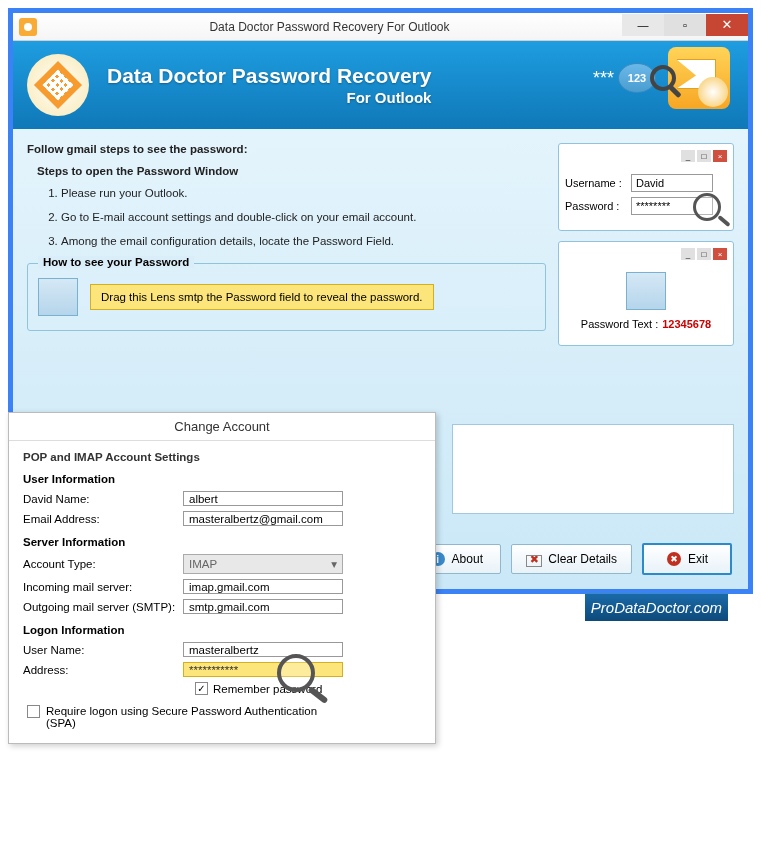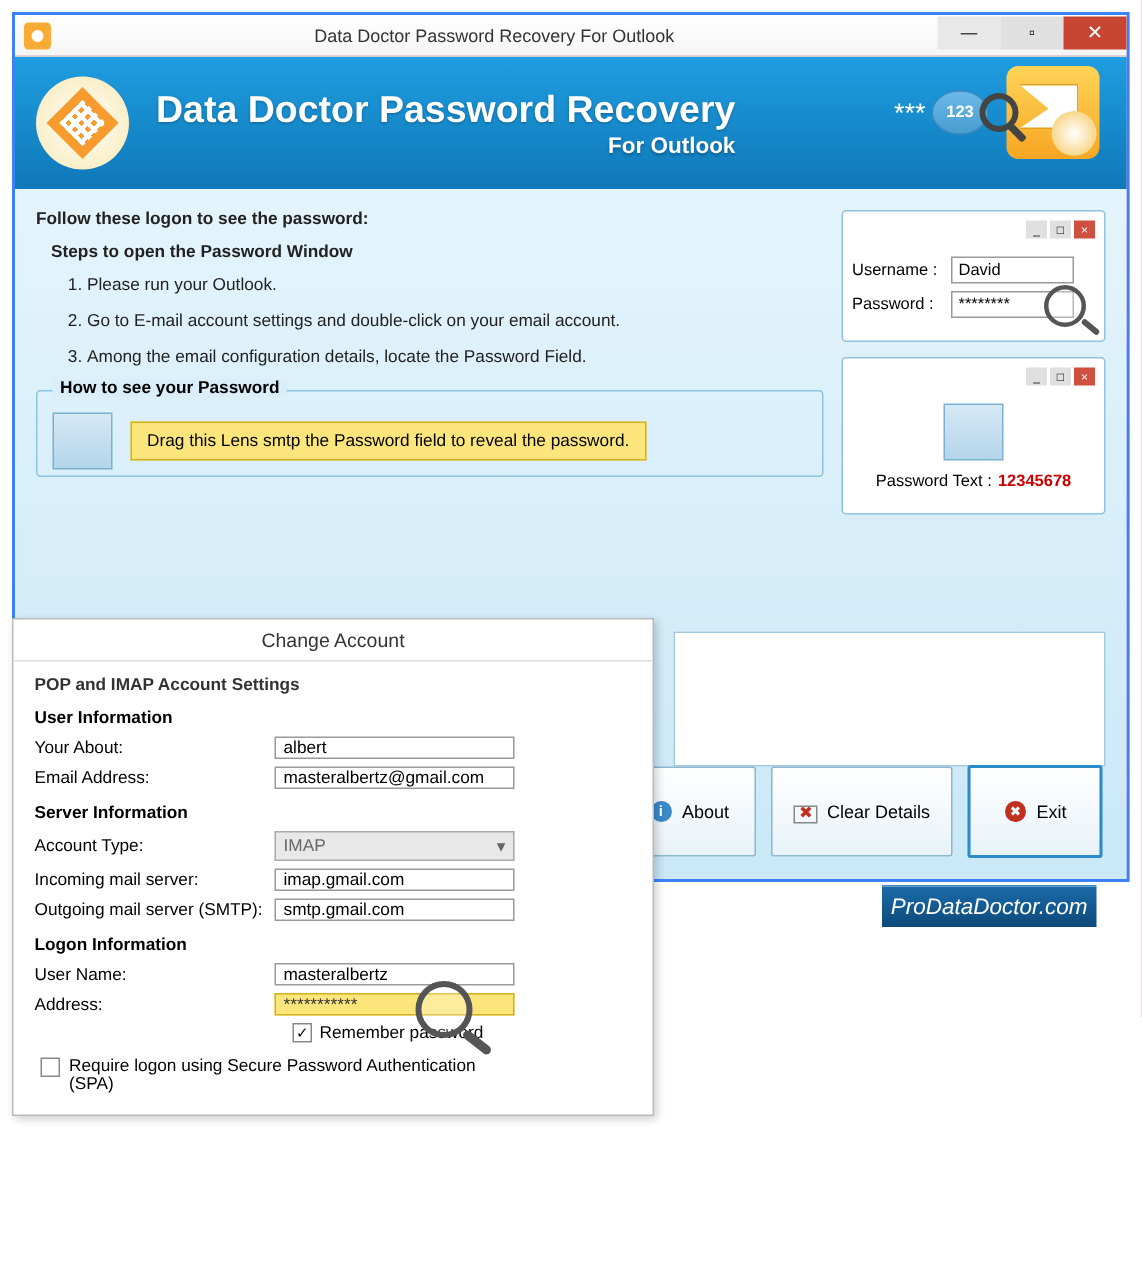--- a/index.html
+++ b/index.html
@@ -1,55 +1,55 @@
 <!DOCTYPE html>
 <html><head>
 <meta charset="utf-8">
 <style>
 * { box-sizing: border-box; margin: 0; padding: 0; font-family: "Segoe UI", Tahoma, sans-serif; }
 body { background: #fff; width: 761px; height: 850px; position: relative; overflow: hidden; }
 
-.window { position: absolute; left: 8px; top: 8px; width: 745px; border: 2px solid #3b82f6; background: #f9a8d4; }
+.window { position: absolute; left: 8px; top: 8px; width: 745px; border: 5px solid #3b82f6; background: #8b5cf6; }
 .titlebar { height: 28px; background: linear-gradient(#fff, #f5f5f5); display: flex; align-items: center; border-bottom: 1px solid #d0d0d0; }
 .title-icon { width: 18px; height: 18px; margin-left: 6px; background: #f8ab35; border-radius: 3px; position: relative; }
 .title-icon::after { content: ''; position: absolute; width: 8px; height: 8px; background: #fff; border-radius: 50%; top: 5px; left: 5px; }
 .title-text { flex: 1; text-align: center; font-size: 12px; color: #333; }
 .win-controls { display: flex; }
 .win-btn { width: 42px; height: 22px; display: flex; align-items: center; justify-content: center; font-size: 11px; margin-top: -4px; }
 .win-min { background: #e8e8e8; }
 .win-max { background: #e0e0e0; }
 .win-close { background: #c74633; color: #fff; font-size: 13px; }
 
 .banner { height: 88px; background: linear-gradient(#1e9de0, #0f78b8); display: flex; align-items: center; padding: 0 14px; position: relative; }
 .banner-logo { width: 62px; height: 62px; background: radial-gradient(#fff, #f8e8b0); border-radius: 50%; display: flex; align-items: center; justify-content: center; }
 .banner-logo-inner { width: 34px; height: 34px; background: #f79b2e; transform: rotate(45deg); position: relative; }
 .banner-logo-inner::after { content: ''; position: absolute; inset: 6px; background: repeating-linear-gradient(0deg, #fff 0 3px, transparent 3px 6px), repeating-linear-gradient(90deg, #fff 0 3px, transparent 3px 6px); }
 .banner-text { margin-left: 18px; color: #fff; }
-.banner-title { font-size: 25px; font-weight: bold; text-shadow: 0 1px 2px rgba(0,0,0,0.3); }
+.banner-title { font-size: 21px; font-weight: bold; text-shadow: 0 1px 2px rgba(0,0,0,0.3); }
 .banner-sub { font-size: 15px; font-weight: bold; text-align: right; margin-top: 1px; text-shadow: 0 1px 2px rgba(0,0,0,0.3); }
 .banner-art { position: absolute; right: 18px; top: 6px; display: flex; align-items: center; }
 .art-bubble { width: 38px; height: 30px; background: linear-gradient(#6bb8e8, #4a9dd0); border-radius: 50%; color: #fff; font-size: 11px; font-weight: bold; display: flex; align-items: center; justify-content: center; margin-right: -6px; border: 1px solid #3a8abf; }
 .art-stars { color: #fff; font-size: 18px; margin-right: 4px; }
 .art-mag { width: 26px; height: 26px; border: 4px solid #444; border-radius: 50%; position: relative; margin-right: -8px; z-index: 2; }
 .art-mag::after { content: ''; position: absolute; width: 14px; height: 5px; background: #444; transform: rotate(45deg); bottom: -7px; right: -10px; border-radius: 2px; }
 .art-mail { width: 62px; height: 62px; background: linear-gradient(#ffd458, #f7a623); border-radius: 8px; position: relative; }
 .art-mail::before { content: ''; position: absolute; width: 38px; height: 28px; background: #fff; top: 12px; left: 8px; clip-path: polygon(0 0, 100% 0, 100% 100%, 0 100%, 50% 55%, 0 0, 100% 0, 50% 55%); border: 1px solid #e0a020; }
 .art-mail::after { content: ''; position: absolute; width: 30px; height: 30px; background: radial-gradient(#fff, #f7c65a); border-radius: 50%; bottom: 2px; right: 2px; }
 
 .content { padding: 14px; background: linear-gradient(#e4f4fc, #cae8f7); min-height: 460px; display: flex; gap: 12px; flex-wrap: wrap; position: relative; }
 .left-col { flex: 1; }
 .right-col { width: 176px; display: flex; flex-direction: column; gap: 10px; }
 
 .instructions { font-size: 11.5px; color: #222; }
 .instr-head { font-weight: bold; margin-bottom: 10px; }
 .sub-head { font-weight: bold; margin: 6px 0 10px 10px; }
 .steps { margin-left: 34px; }
 .steps li { margin-bottom: 12px; list-style: decimal; }
 
-.groupbox { border: 1px solid #8fc3e0; border-radius: 3px; padding: 14px 10px 4px; margin-top: 16px; position: relative; }
+.groupbox { border: 1px solid #8fc3e0; border-radius: 3px; padding: 14px 10px 14px; margin-top: 16px; position: relative; }
 .groupbox-title { position: absolute; top: -8px; left: 10px; background: #daeef9; padding: 0 5px; font-size: 11.5px; font-weight: bold; }
 .lens-row { display: flex; align-items: center; gap: 12px; }
 .lens-box { width: 40px; height: 38px; background: linear-gradient(#d5e8f5, #b5d5eb); border: 1px solid #7ab0d0; }
 .lens-instr { background: #fce67b; border: 1px solid #d4b020; padding: 6px 10px; font-size: 11.5px; }
 
 .mini-window { border: 1px solid #8fc3e0; background: #fff; border-radius: 3px; padding: 6px 6px 10px; font-size: 11px; }
 .mini-title { height: 16px; display: flex; justify-content: flex-end; gap: 2px; margin-bottom: 8px; }
 .mini-tb { width: 14px; height: 12px; background: #e0e0e0; font-size: 8px; display: flex; align-items: center; justify-content: center; }
 .mini-tb.r { background: #d05040; color: #fff; }
 .mini-row { display: flex; align-items: center; margin-bottom: 5px; gap: 4px; }
@@ -61,21 +61,21 @@
 
 .mini-center { display: flex; justify-content: center; margin-bottom: 8px; }
 .mini-result { color: #c00; font-weight: bold; }
 
 .password-result-area { width: 100%; display: flex; gap: 10px; margin-top: 4px; }
 .pwd-label-yellow { background: #fce67b; border: 1px solid #d4b020; padding: 3px 8px; font-size: 11.5px; font-weight: bold; }
 .pwd-value-red { color: #c00; font-size: 11.5px; padding: 3px 6px; }
 .result-box { flex: 1; border: 1px solid #a0c8e0; background: #fff; height: 90px; padding: 4px; }
 
 .button-row { position: absolute; bottom: 14px; right: 16px; display: flex; gap: 10px; align-items: center; }
-.btn { border: 1px solid #8fb8d0; background: linear-gradient(#fff, #e8f2f8); padding: 21px 14px; font-size: 12px; display: flex; align-items: center; gap: 6px; border-radius: 2px; min-width: 90px; justify-content: center; }
+.btn { border: 1px solid #8fb8d0; background: linear-gradient(#fff, #e8f2f8); padding: 6px 14px; font-size: 12px; display: flex; align-items: center; gap: 6px; border-radius: 2px; min-width: 90px; justify-content: center; }
 .btn.primary { border: 2px solid #2a8aca; }
 .btn-icon { width: 16px; height: 16px; display: inline-flex; align-items: center; justify-content: center; }
 .icon-about::before { content: 'i'; background: #3a8aca; color: #fff; border-radius: 50%; width: 14px; height: 14px; display: flex; align-items: center; justify-content: center; font-weight: bold; font-size: 10px; }
 .icon-clear::before { content: '✖'; color: #c03020; font-size: 11px; }
 .icon-clear { position: relative; }
 .icon-clear::after { content: ''; position: absolute; width: 14px; height: 10px; border: 1px solid #888; bottom: 0; }
 .icon-exit::before { content: '✖'; background: #c03020; color: #fff; border-radius: 50%; width: 14px; height: 14px; display: flex; align-items: center; justify-content: center; font-size: 9px; }
 .mail-frag { font-size: 11px; color: #444; margin-right: 4px; }
 
 .footer-brand { position: absolute; right: 20px; bottom: -32px; background: linear-gradient(#1a6aa8, #0d4a7a); color: #fff; padding: 5px 6px; font-size: 15px; font-style: italic; border-top: 1px solid #3a8aca; }
@@ -123,21 +123,21 @@
       <span class="art-stars">***</span>
       <div class="art-bubble">123</div>
       <div class="art-mag"></div>
       <div class="art-mail"></div>
     </div>
   </div>
 
   <div class="content">
     <div class="left-col">
       <div class="instructions">
-        <div class="instr-head">Follow these logon to see the password:</div>
+        <div class="instr-head">Follow gmail steps to see the password:</div>
         <div class="sub-head">Steps to open the Password Window</div>
         <ol class="steps">
           <li>Please run your Outlook.</li>
           <li>Go to E-mail account settings and double-click on your email account.</li>
           <li>Among the email configuration details, locate the Password Field.</li>
         </ol>
       </div>
       <div class="groupbox">
         <div class="groupbox-title">How to see your Password</div>
         <div class="lens-row">
@@ -208,21 +208,21 @@
   <div class="footer-brand">ProDataDoctor.com</div>
 </div>
 
 <div class="dialog">
   <div class="dialog-title">Change Account</div>
   <div class="dialog-body">
     <div class="dlg-head">POP and IMAP Account Settings</div>
 
     <div class="section-h">User Information</div>
     <div class="form-row">
-      <span class="form-label">Your About:</span>
+      <span class="form-label">David Name:</span>
       <input class="form-input" value="albert" style="">
     </div>
     <div class="form-row">
       <span class="form-label">Email Address:</span>
       <input class="form-input" value="masteralbertz@gmail.com" style="">
     </div>
 
     <div class="section-h">Server Information</div>
     <div class="form-row">
       <span class="form-label">Account Type:</span>

